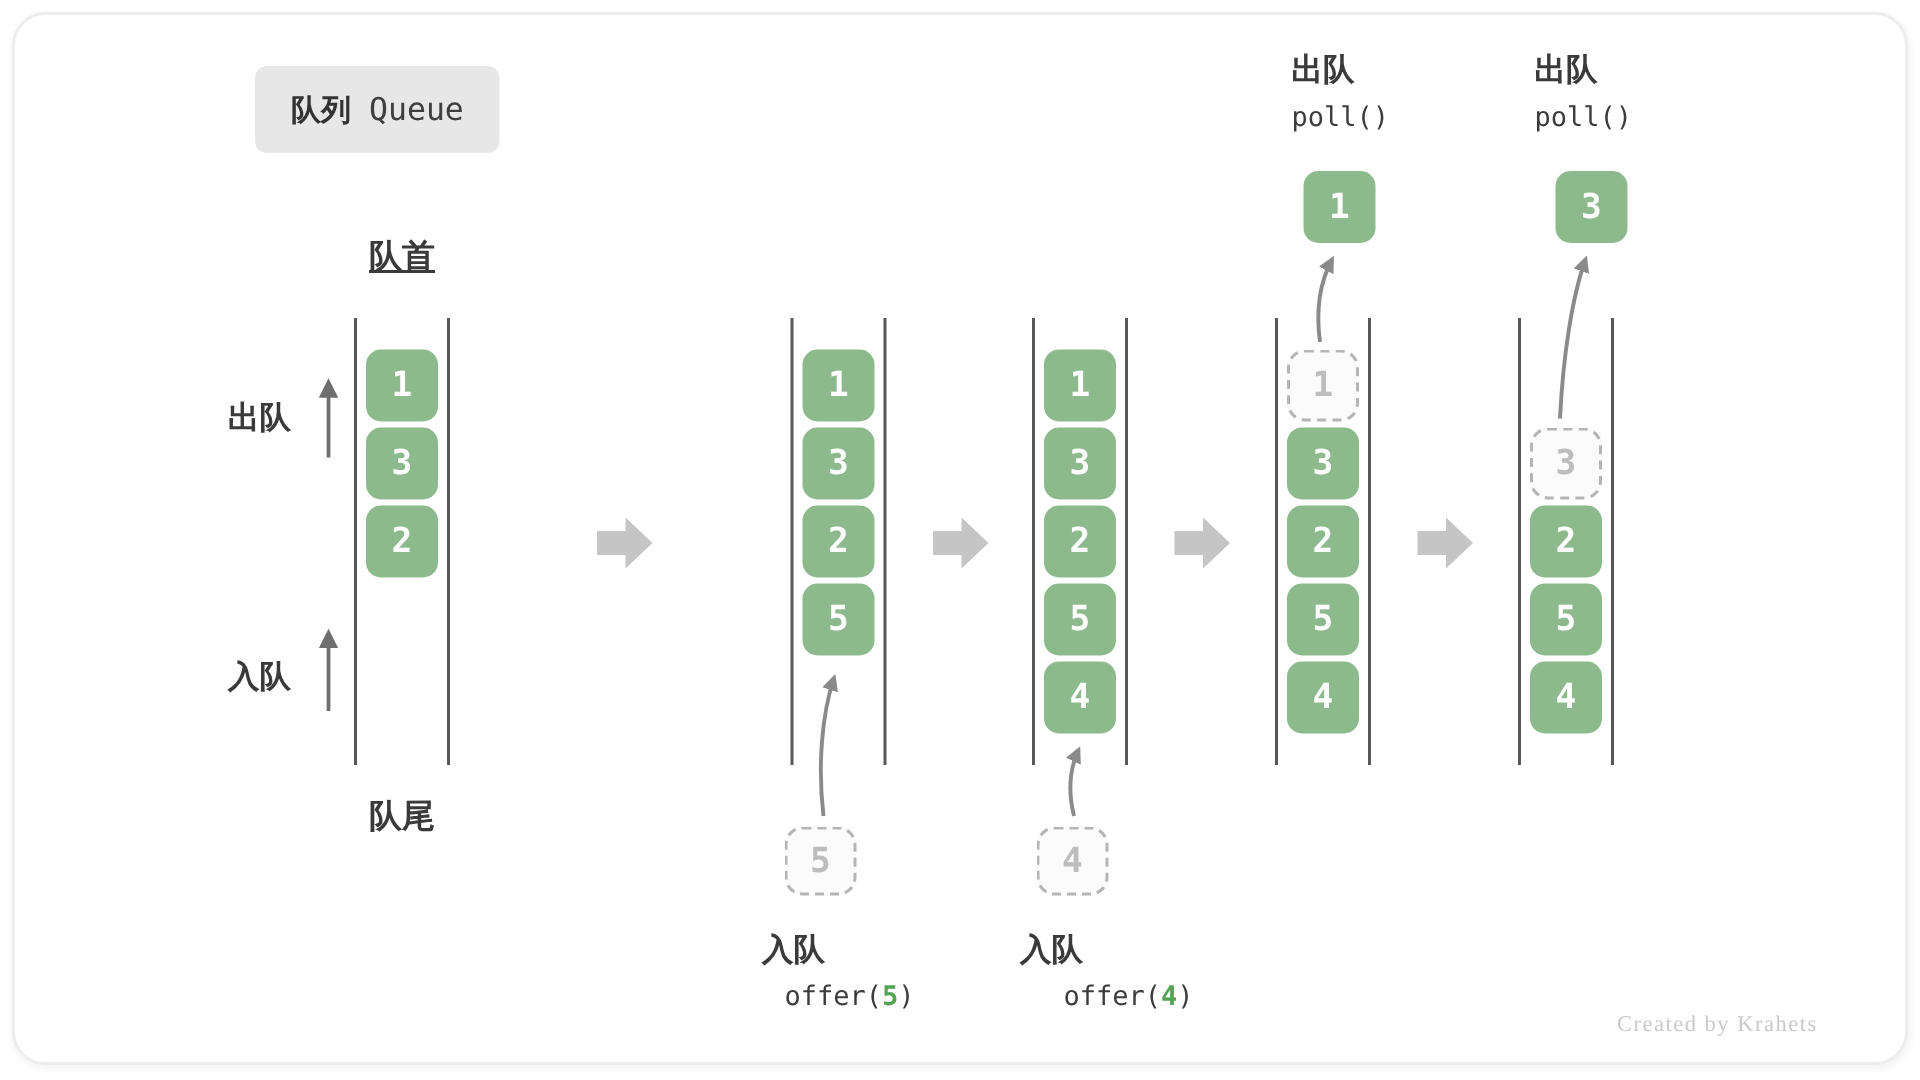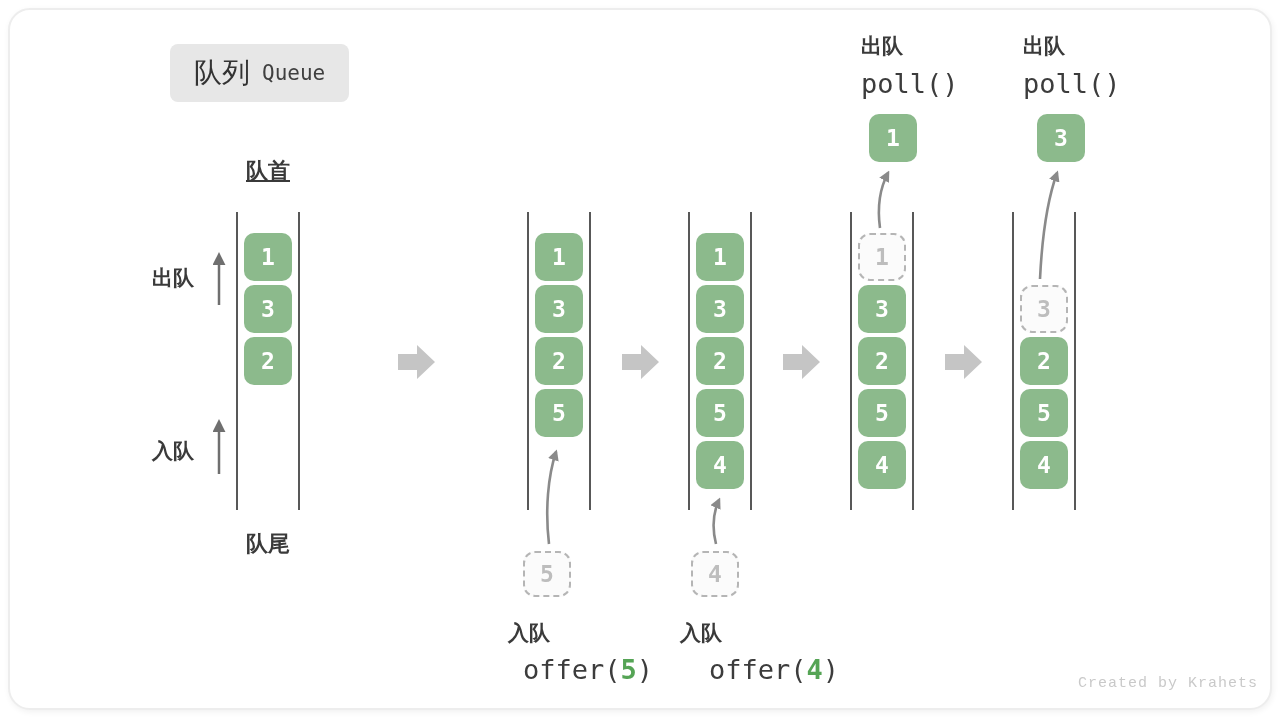--- a/index.html
+++ b/index.html
@@ -11,44 +11,44 @@
   .card{
     position:absolute;left:8px;top:8px;right:8px;bottom:10px;
     background:#ffffff;border:2px solid #ededed;border-radius:22px;
     box-shadow:1px 2px 6px rgba(0,0,0,0.06);
   }
   .title-box{
     position:absolute;left:170px;top:44px;height:58px;
     display:inline-flex;align-items:center;gap:12px;
     padding:0 24px;background:#e7e7e7;border-radius:8px;
   }
-  .title-zh{font-size:28px;font-weight:400;color:#333333;}
+  .title-zh{font-size:20px;font-weight:700;color:#333333;}
   .title-en{font-family:"DejaVu Sans Mono","Liberation Mono",monospace;font-size:21px;color:#3f3f3f;}
 
   .zh-label{position:absolute;font-size:22px;font-weight:700;color:#3a3a3a;white-space:nowrap;}
-  .mono-label{position:absolute;font-family:"DejaVu Sans Mono","Liberation Mono",monospace;font-size:27px;color:#3c3c3c;white-space:nowrap;}
+  .mono-label{position:absolute;font-family:"DejaVu Sans Mono","Liberation Mono",monospace;font-size:18px;color:#3c3c3c;white-space:nowrap;}
   .arg{color:#55a455;font-weight:700;}
 
   .wall{position:absolute;width:2px;height:298px;top:212px;background:#585858;}
 
   .qbox{
     position:absolute;width:48px;height:48px;box-sizing:border-box;
     border-radius:10px;background:#8cba8c;color:#ffffff;
     display:flex;align-items:center;justify-content:center;
     font-family:"DejaVu Sans Mono","Liberation Mono",monospace;
     font-size:23px;font-weight:700;z-index:2;
   }
   .qbox.dashed{
     background:#fbfbfb;border:2px dashed #b5b5b5;color:#bdbdbd;
     border-radius:12px;
   }
   .overlay{position:absolute;left:0;top:0;z-index:1;pointer-events:none;}
   .watermark{
     position:absolute;left:1078px;top:675px;
-    font-family:Liberation Mono, monospace;
+    font-family:Liberation Serif, serif;
     font-size:15px;letter-spacing:1px;color:#c9c9c9;white-space:nowrap;
   }
 </style>
 </head>
 <body>
 
 <div class="stage">
   <div class="card"></div>
 
   <svg class="overlay" width="1280" height="720" viewBox="0 0 1280 720">

